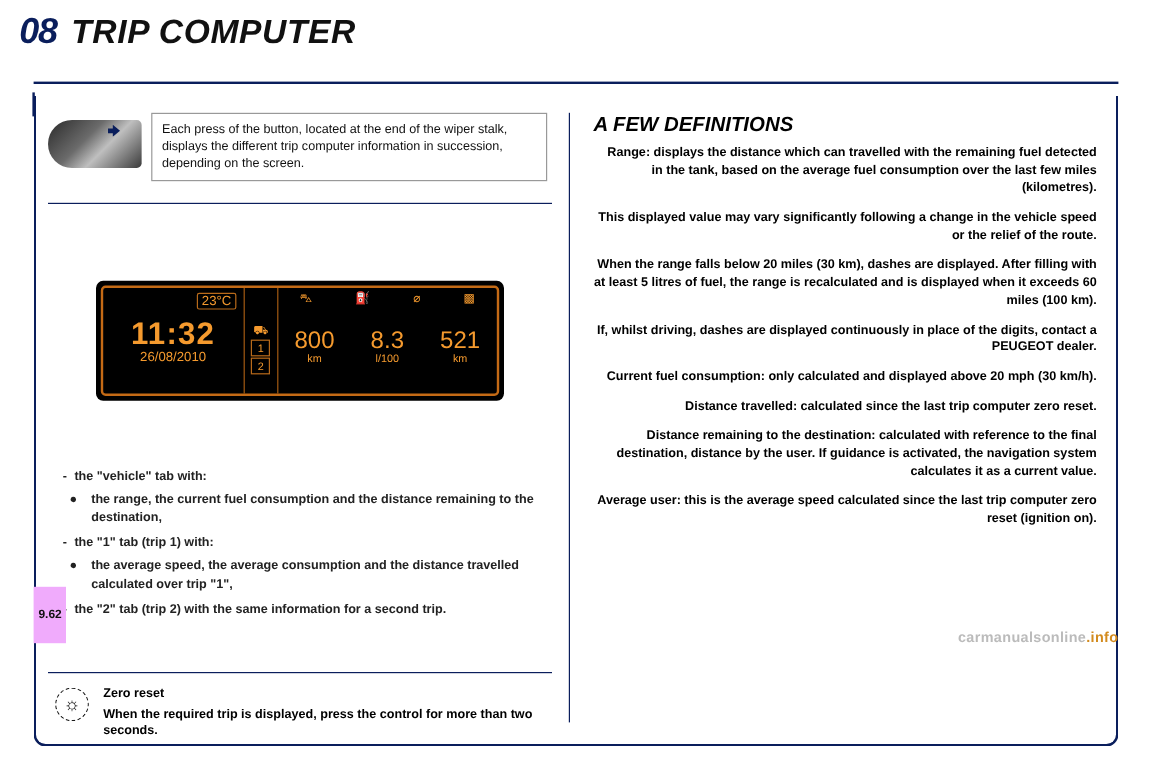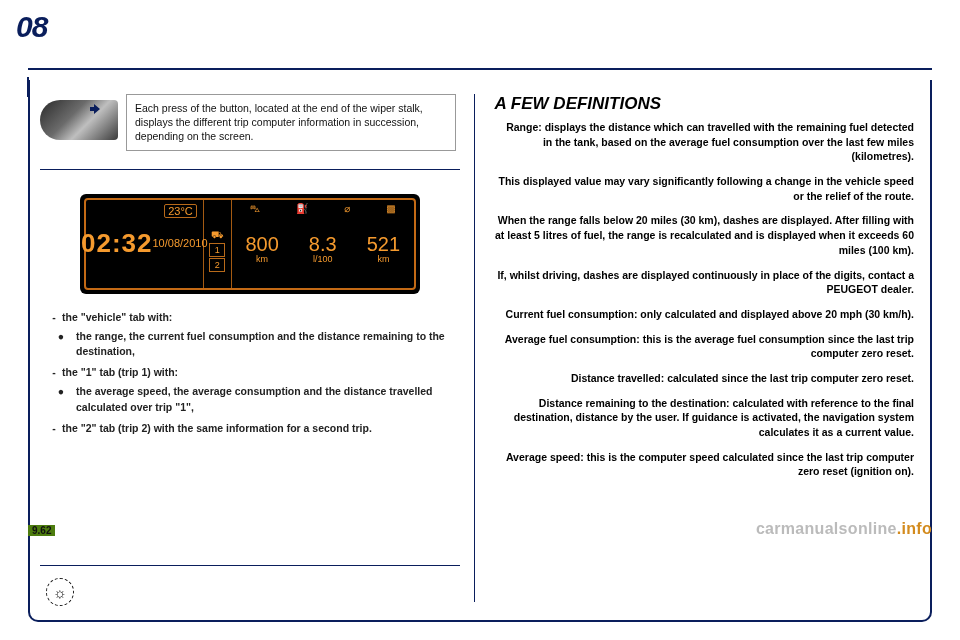--- a/index.html
+++ b/index.html
@@ -60,21 +60,21 @@
       border-top: none;
       border-radius: 0;
     }
     .vrule {
       width: 1px;
       background: #0a1e5c;
       margin: 0 4px;
       height: 98%;
       align-self: flex-start;
     }
-    .col-left { flex: 1; display: flex; flex-direction: column; }
+    .col-left { flex: 1; display: flex; flex-direction: column; gap: 40px; }
     .col-right { flex: 1; padding: 0 6px; }
 
     
     .intro-block {
       display: flex;
       gap: 8px;
       align-items: flex-start;
       border-bottom: 1px solid #0a1e5c;
       padding-bottom: 18px;
       margin-bottom: 14px;
@@ -119,21 +119,21 @@
       padding: 4px;
     }
     .lcd-inner {
       border: 2px solid #c46a15;
       border-radius: 4px;
       width: 100%; height: 100%;
       display: flex;
     }
     .lcd-left {
       width: 118px;
-      display: flex; flex-direction: row;
+      display: flex; flex-direction: column;
       align-items: center; justify-content: center;
       border-right: 1px solid #a45a12;
       position: relative;
     }
     .lcd-temp {
       position: absolute; top: 4px; right: 6px;
       font-size: 11px;
       border: 1px solid #b86a1a;
       padding: 0 3px;
       border-radius: 2px;
@@ -202,58 +202,59 @@
     .zero-text .zt-title { margin-bottom: 2px; }
 
     
     .def-title { font-size: 17px; font-weight: 900; font-style: italic; margin-bottom: 6px; }
     .def-block { font-size: 10.5px; font-weight: bold; line-height: 1.4; margin-bottom: 10px; text-align: right; }
 
     .footer-pg {
       position: absolute;
       bottom: 8px; left: 28px;
       font-size: 10px; font-weight: bold; color: #111;
-      background: #4d7c0f;
-      padding: 0 4px;
+      background: #f0abfc;
+      padding: 18px 4px;
     }
     .footer-brand {
       position: absolute;
       bottom: 6px; right: 28px;
-      font-size: 16px; color: #bbb; font-weight: bold;
+      font-size: 12px; color: #bbb; font-weight: bold;
       letter-spacing: 0.3px;
     }
     .footer-brand .info { color: #d38b1e; }
   </style>
 </head>
 <body>
 
 <div class="page">
 
   <div class="header-bar">
     <div class="header-tab">
       <span class="section-num">08</span>
+      <span class="section-title">TRIP COMPUTER</span>
     </div>
   </div>
 
   <div class="content-frame">
 
     <div class="col-left">
 
       <div class="intro-block">
         <div class="stalk-img"></div>
         <div class="callout-box">Each press of the button, located at the end of the wiper stalk, displays the different trip computer information in succession, depending on the screen.</div>
       </div>
 
       <div class="lcd-wrap">
         <div class="lcd">
           <div class="lcd-inner">
             <div class="lcd-left">
               <div class="lcd-temp">23°C</div>
-              <div class="lcd-time">02:32</div>
-              <div class="lcd-date">10/08/2010</div>
+              <div class="lcd-time">11:32</div>
+              <div class="lcd-date">26/08/2010</div>
             </div>
             <div class="lcd-mid">
               <div class="lcd-car">⛟</div>
               <div class="lcd-chip">1</div>
               <div class="lcd-chip">2</div>
             </div>
             <div class="lcd-right">
               <div class="lcd-icons-row">
                 <span>⛍</span>
                 <span>⛽</span>
@@ -297,37 +298,40 @@
             <span>the average speed, the average consumption and the distance travelled calculated over trip "1",</span>
           </div>
         <div class="row">
             <span class="dash">-</span>
             <span>the "2" tab (trip 2) with the same information for a second trip.</span>
           </div>
       </div>
 
       <div class="zero-box">
         <div class="bulb-badge">☼</div>
+        <div class="zero-text">
+          <div class="zt-title">Zero reset</div>
+          <div>When the required trip is displayed, press the control for more than two seconds.</div>
+        </div>
       </div>
 
     </div>
 
     <div class="vrule"></div>
 
     <div class="col-right">
       <div class="def-title">A FEW DEFINITIONS</div>
       <div class="def-block">Range: displays the distance which can travelled with the remaining fuel detected in the tank, based on the average fuel consumption over the last few miles (kilometres).</div>
       <div class="def-block">This displayed value may vary significantly following a change in the vehicle speed or the relief of the route.</div>
       <div class="def-block">When the range falls below 20 miles (30 km), dashes are displayed. After filling with at least 5 litres of fuel, the range is recalculated and is displayed when it exceeds 60 miles (100 km).</div>
       <div class="def-block">If, whilst driving, dashes are displayed continuously in place of the digits, contact a PEUGEOT dealer.</div>
       <div class="def-block">Current fuel consumption: only calculated and displayed above 20 mph (30 km/h).</div>
-      <div class="def-block">Average fuel consumption: this is the average fuel consumption since the last trip computer zero reset.</div>
       <div class="def-block">Distance travelled: calculated since the last trip computer zero reset.</div>
       <div class="def-block">Distance remaining to the destination: calculated with reference to the final destination, distance by the user. If guidance is activated, the navigation system calculates it as a current value.</div>
-      <div class="def-block">Average speed: this is the computer speed calculated since the last trip computer zero reset (ignition on).</div>
+      <div class="def-block">Average user: this is the average speed calculated since the last trip computer zero reset (ignition on).</div>
     </div>
 
   </div>
 
   <div class="footer-pg">9.62</div>
   <div class="footer-brand">
     <span>carmanualsonline</span><span class="info">.info</span>
   </div>
 
 </div>

